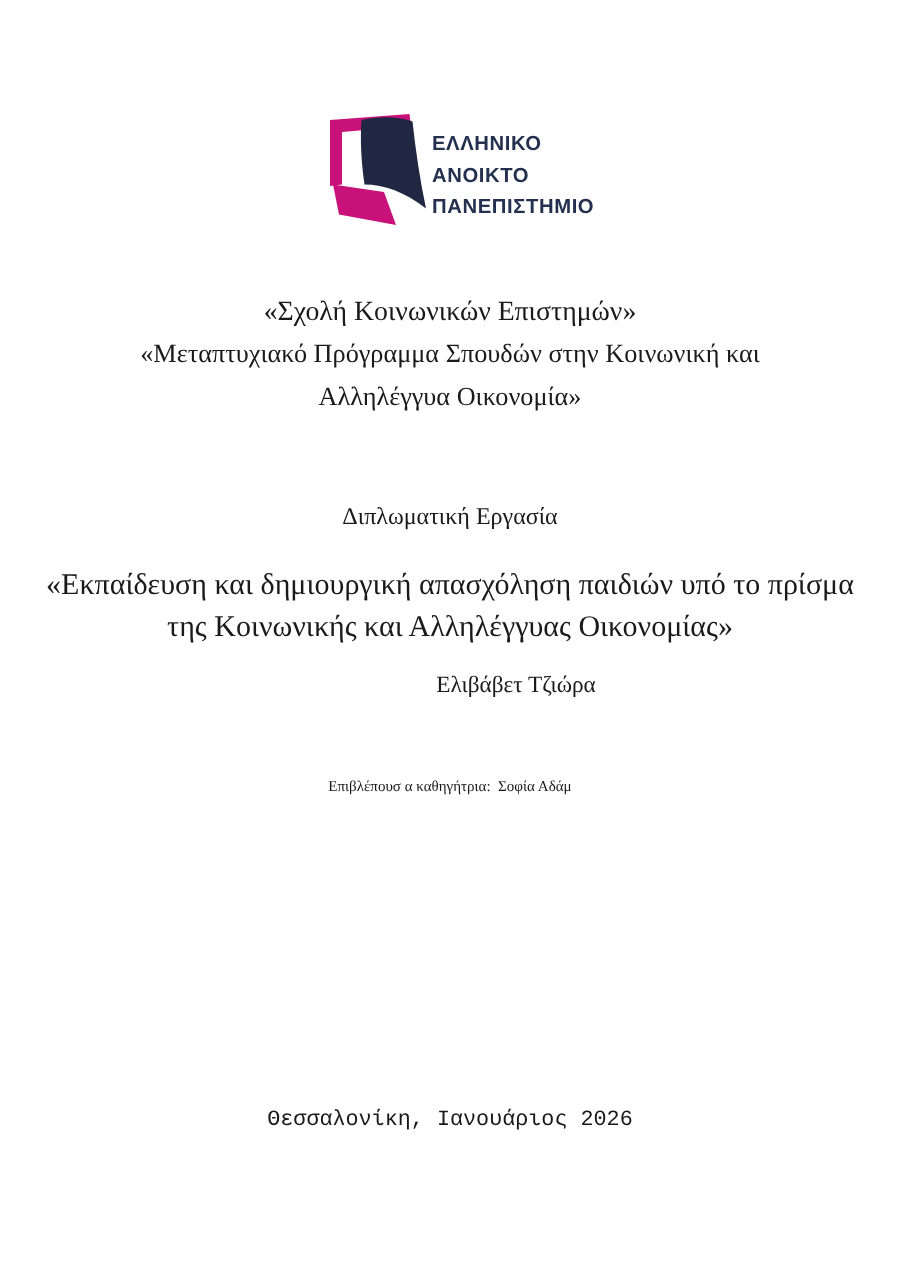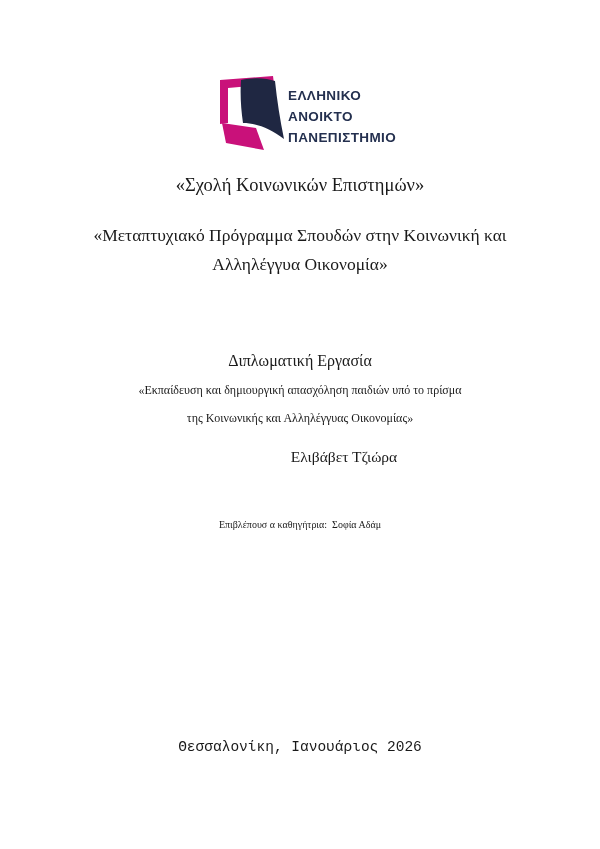--- a/index.html
+++ b/index.html
@@ -23,26 +23,26 @@
     font-family: "Liberation Sans", sans-serif;
     font-weight: bold;
     font-size: 13.5px;
     line-height: 21px;
     letter-spacing: 0.4px;
     color: #24304F;
     white-space: nowrap;
   }
 
   
-  .school-title   { top: 175px; font-size: 18.5px; }
+  .school-title   { top: 198px; font-size: 18.5px; }
   .program-title  { top: 221px; font-size: 17.5px; line-height: 29px; }
 
   
-  .thesis-label   { top: 352px; font-size: 16px; }
-  .thesis-title   { top: 377px; font-size: 12px; line-height: 27.5px; }
+  .thesis-label   { top: 336px; font-size: 16px; }
+  .thesis-title   { top: 377px; font-size: 20px; line-height: 27.5px; }
   .thesis-author  { top: 448px; font-size: 15.5px; margin-left: 44px; }
   .thesis-supervisor { top: 519px; font-size: 10px; white-space: pre; }
 
   
   .place-date { top: 739px; font-size: 14.5px; font-family: Liberation Mono, monospace; }
 </style>
 </head>
 <body>
 
 <div class="page">

